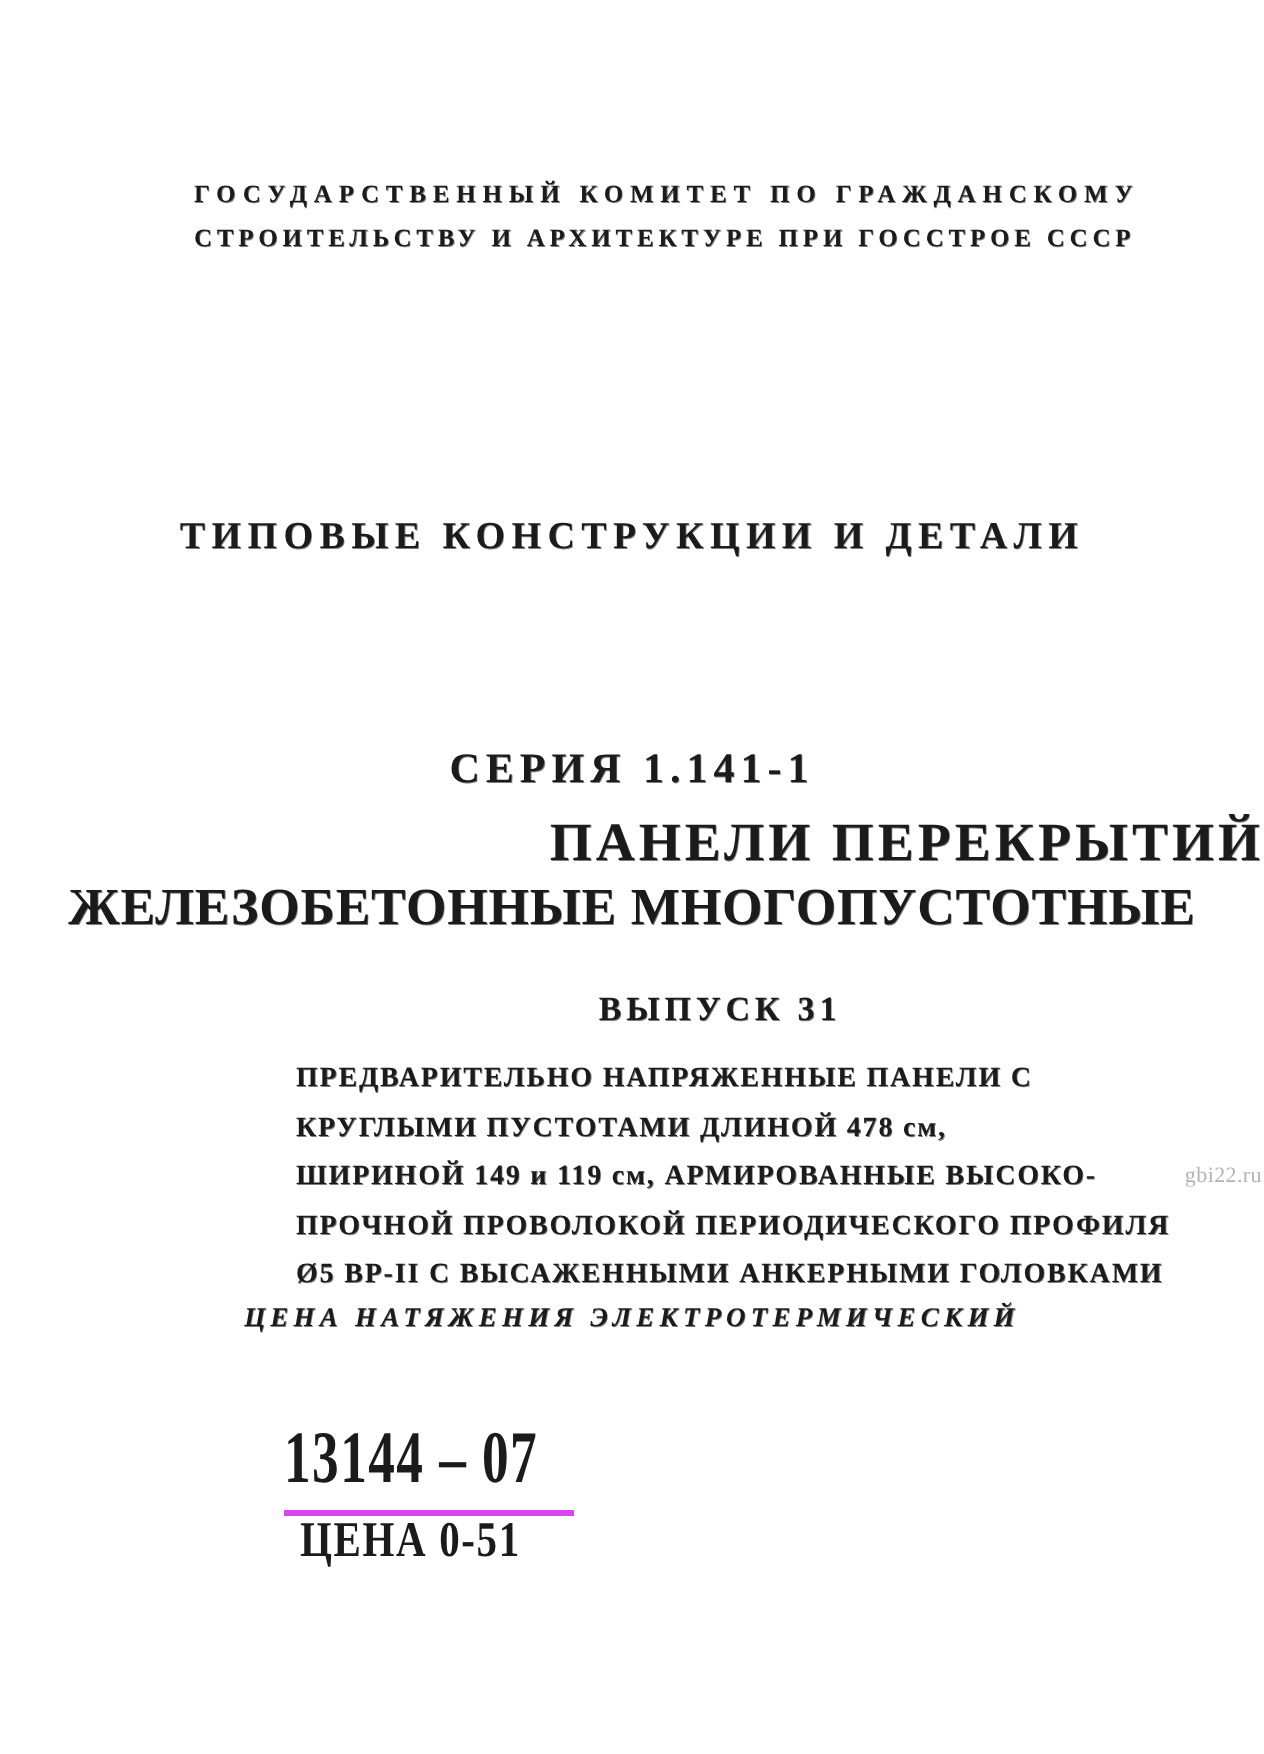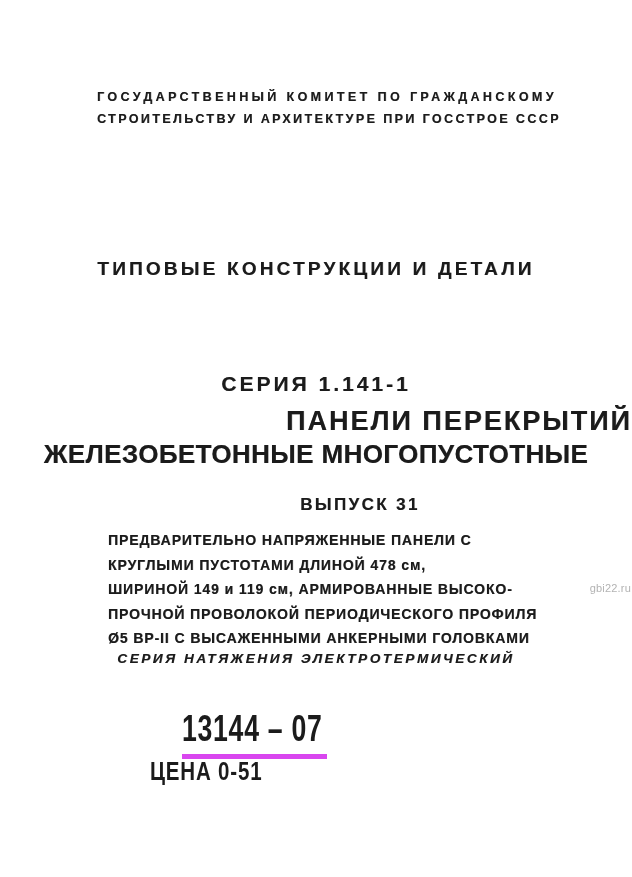--- a/index.html
+++ b/index.html
@@ -5,21 +5,21 @@
   html, body {
     margin: 0;
     padding: 0;
     background: #ffffff;
   }
   .page {
     position: relative;
     width: 632px;
     height: 877px;
     background: #ffffff;
-    font-family: Liberation Sans, sans-serif;
+    font-family: Liberation Serif, serif;
     color: #1b1b1b;
     overflow: hidden;
   }
   .txt {
     position: absolute;
     font-weight: bold;
     white-space: nowrap;
     text-shadow: 0.4px 0.4px 0 rgba(20,20,20,0.55);
   }
   
@@ -41,40 +41,40 @@
     width: 460px;
   }
   .desc .line {
     position: relative;
     font-weight: bold;
     font-size: 14px;
     letter-spacing: 0.9px;
     line-height: 24.6px;
     white-space: nowrap;
     text-shadow: 0.4px 0.4px 0 rgba(20,20,20,0.55);
+    margin-left: 40px;
   }
   .method {
     top: 651px;
     font-size: 13.5px;
     letter-spacing: 2.6px;
     font-style: italic;
   }
   
   .stamp-number {
     position: absolute;
     left: 142px;
     top: 708px;
     width: 145px;
-    border-bottom: 5px solid #d946ef;
+    border-bottom: 3px solid #d946ef;
     padding-bottom: 4px;
     font-weight: bold;
     font-size: 37px;
     letter-spacing: 1px;
     white-space: nowrap;
-    margin-left: 40px;
   }
   .stamp-number .squeeze {
     display: inline-block;
     transform: scaleX(0.72);
     transform-origin: left center;
   }
   .stamp-price {
     position: absolute;
     left: 150px;
     top: 757px;
@@ -116,21 +116,21 @@
   <div class="txt center issue">ВЫПУСК 31</div>
 
   <div class="desc">
     <div class="line">ПРЕДВАРИТЕЛЬНО НАПРЯЖЕННЫЕ ПАНЕЛИ С</div>
     <div class="line">КРУГЛЫМИ ПУСТОТАМИ ДЛИНОЙ 478 см,</div>
     <div class="line">ШИРИНОЙ 149 и 119 см, АРМИРОВАННЫЕ ВЫСОКО-</div>
     <div class="line">ПРОЧНОЙ ПРОВОЛОКОЙ ПЕРИОДИЧЕСКОГО ПРОФИЛЯ</div>
     <div class="line">Ø5 ВР-II С ВЫСАЖЕННЫМИ АНКЕРНЫМИ ГОЛОВКАМИ</div>
   </div>
 
-  <div class="txt center method">СЕРИЯ НАТЯЖЕНИЯ ЭЛЕКТРОТЕРМИЧЕСКИЙ</div>
+  <div class="txt center method">ЦЕНА НАТЯЖЕНИЯ ЭЛЕКТРОТЕРМИЧЕСКИЙ</div>
 
   <div class="stamp-number">
     <span class="squeeze">13144 – 07</span>
   </div>
   <div class="stamp-price">
     <span class="squeeze">ЦЕНА 0-51</span>
   </div>
 
   <div class="txt watermark">gbi22.ru</div>
 

